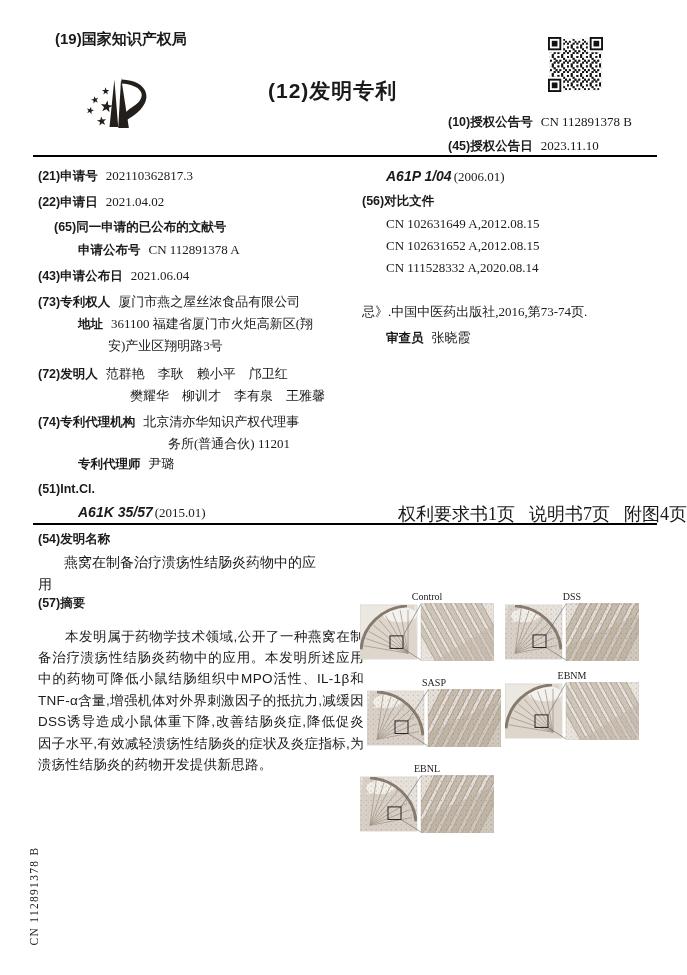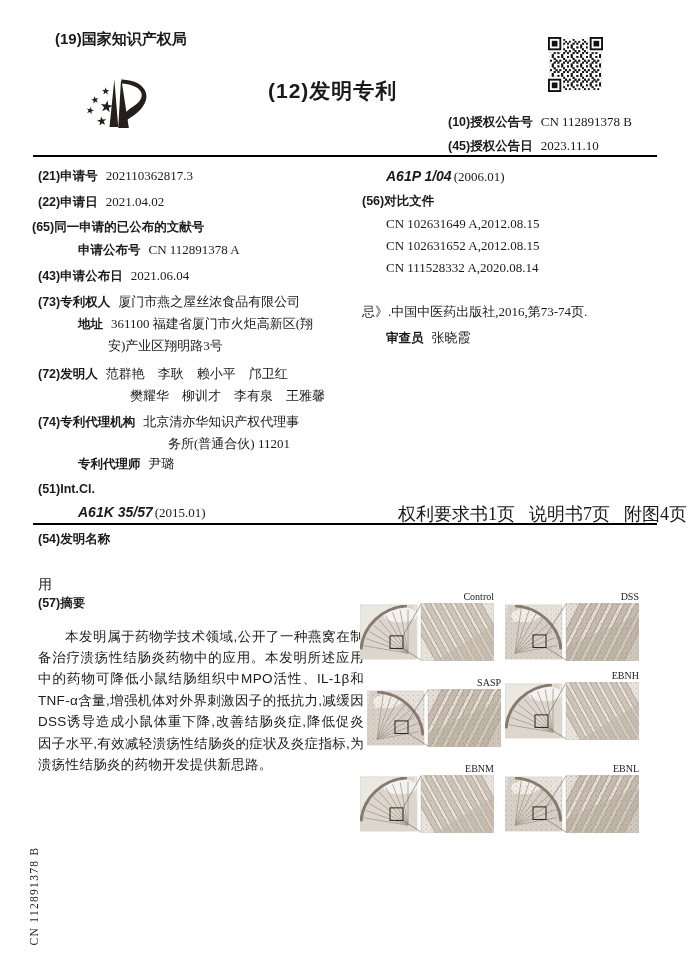--- a/index.html
+++ b/index.html
@@ -21,21 +21,21 @@
     position:absolute;left:38px;top:612px;width:326px;
     font-size:13.5px;line-height:21.4px;text-align:justify;text-indent:2em;
     white-space:normal;letter-spacing:0.3px;
   }
   .figure-grid{
     position:absolute;left:360px;top:591px;
     display:grid;grid-template-columns:134px 134px;column-gap:11px;row-gap:9px;
   }
   .panel{width:134px;}
   .panel-label{
-    text-align:right;font-family:"Liberation Serif",serif;
+    text-align:center;font-family:"Liberation Serif",serif;
     font-size:10px;color:#222;margin-bottom:1px;line-height:11px;
   }
   .panel svg{display:block;width:134px;height:58px;}
   .vdoc{
     position:absolute;left:34px;top:896px;
     transform:translate(-50%,-50%) rotate(-90deg);
     font-family:"Liberation Serif",serif;font-size:11.5px;
     letter-spacing:1.3px;white-space:nowrap;
   }
   .logo-svg{position:absolute;left:62px;top:68px;}
@@ -185,21 +185,21 @@
     </g>
   </svg>
 
   <div class="abs grant-line" style="top:114px"><span class="b">(10)</span><span class="b lbl">授权公告号</span><span class="v">CN 112891378 B</span></div>
   <div class="abs grant-line" style="top:138px"><span class="b">(45)</span><span class="b lbl">授权公告日</span><span class="v">2023.11.10</span></div>
 
   <div class="rule" style="top:155px"></div>
 
   <div class="abs" style="left:38px;top:168px"><span class="b">(21)</span><span class="b lbl">申请号</span><span class="v">202110362817.3</span></div>
   <div class="abs" style="left:38px;top:194px"><span class="b">(22)</span><span class="b lbl">申请日</span><span class="v">2021.04.02</span></div>
-  <div class="abs" style="left:32px;top:220px"><span class="b">(65)</span><span class="b">同一申请的已公布的文献号</span></div>
+  <div class="abs" style="left:54px;top:220px"><span class="b">(65)</span><span class="b">同一申请的已公布的文献号</span></div>
   <div class="abs" style="left:78px;top:242px"><span class="b lbl">申请公布号</span><span class="v">CN 112891378 A</span></div>
   <div class="abs" style="left:38px;top:268px"><span class="b">(43)</span><span class="b lbl">申请公布日</span><span class="v">2021.06.04</span></div>
   <div class="abs" style="left:38px;top:294px"><span class="b">(73)</span><span class="b lbl">专利权人</span><span class="v">厦门市燕之屋丝浓食品有限公司</span></div>
   <div class="abs" style="left:78px;top:316px"><span class="b lbl">地址</span><span class="v">361100 福建省厦门市火炬高新区(翔</span></div>
   <div class="abs" style="left:108px;top:338px"><span class="v">安)产业区翔明路3号</span></div>
   <div class="abs" style="left:38px;top:366px"><span class="b">(72)</span><span class="b lbl">发明人</span><span class="v">范群艳　李耿　赖小平　邝卫红</span></div>
   <div class="abs" style="left:130px;top:388px"><span class="v">樊耀华　柳训才　李有泉　王雅馨</span></div>
   <div class="abs" style="left:38px;top:414px"><span class="b">(74)</span><span class="b lbl">专利代理机构</span><span class="v">北京清亦华知识产权代理事</span></div>
   <div class="abs" style="left:168px;top:436px"><span class="v">务所(普通合伙) 11201</span></div>
   <div class="abs" style="left:78px;top:456px"><span class="b lbl">专利代理师</span><span class="v">尹璐</span></div>
@@ -211,20 +211,21 @@
   <div class="abs v" style="left:386px;top:216px">CN 102631649 A,2012.08.15</div>
   <div class="abs v" style="left:386px;top:238px">CN 102631652 A,2012.08.15</div>
   <div class="abs v" style="left:386px;top:260px">CN 111528332 A,2020.08.14</div>
   <div class="abs v" style="left:362px;top:304px">忌》.中国中医药出版社,2016,第73-74页.</div>
   <div class="abs" style="left:386px;top:330px"><span class="b lbl">审查员</span><span class="v">张晓霞</span></div>
   <div class="abs v" style="left:398px;top:504px;font-size:18px"><span>权利要求书1页</span><span style="margin-left:14px">说明书7页</span><span style="margin-left:14px">附图4页</span></div>
 
   <div class="rule" style="top:523px"></div>
 
   <div class="abs" style="left:38px;top:532px"><span class="b">(54)</span><span class="b">发明名称</span></div>
+  <div class="abs" style="left:64px;top:554px;font-size:14px">燕窝在制备治疗溃疡性结肠炎药物中的应</div>
   <div class="abs" style="left:38px;top:576px;font-size:14px">用</div>
 
   <div class="abs" style="left:38px;top:596px"><span class="b">(57)</span><span class="b">摘要</span></div>
   <p class="abstract-p">本发明属于药物学技术领域,公开了一种燕窝在制备治疗溃疡性结肠炎药物中的应用。本发明所述应用中的药物可降低小鼠结肠组织中MPO活性、IL-1β和TNF-α含量,增强机体对外界刺激因子的抵抗力,减缓因DSS诱导造成小鼠体重下降,改善结肠炎症,降低促炎因子水平,有效减轻溃疡性结肠炎的症状及炎症指标,为溃疡性结肠炎的药物开发提供新思路。</p>
 
   <div class="figure-grid">
     <figure class="panel" style="margin:0">
       <div class="panel-label">Control</div>
       <svg viewBox="0 0 134 60" preserveAspectRatio="none">
           <use href="#histoA"></use>
@@ -236,32 +237,26 @@
           <use href="#histoB"></use>
         </svg>
     </figure>
     <figure class="panel" style="margin:7px">
       <div class="panel-label">SASP</div>
       <svg viewBox="0 0 134 60" preserveAspectRatio="none">
           <use href="#histoB"></use>
         </svg>
     </figure>
     <figure class="panel" style="margin:0">
-      <div class="panel-label">EBNH</div>
+      <div class="panel-label">EBNM</div>
       <svg viewBox="0 0 134 60" preserveAspectRatio="none">
           <use href="#histoA"></use>
         </svg>
     </figure>
     <figure class="panel" style="margin:0">
-      <div class="panel-label">EBNM</div>
-      <svg viewBox="0 0 134 60" preserveAspectRatio="none">
-          <use href="#histoA"></use>
-        </svg>
-    </figure>
-    <figure class="panel" style="margin:0">
       <div class="panel-label">EBNL</div>
       <svg viewBox="0 0 134 60" preserveAspectRatio="none">
           <use href="#histoB"></use>
         </svg>
     </figure>
   </div>
 
   <div class="vdoc">CN 112891378 B</div>
 
 </div>

